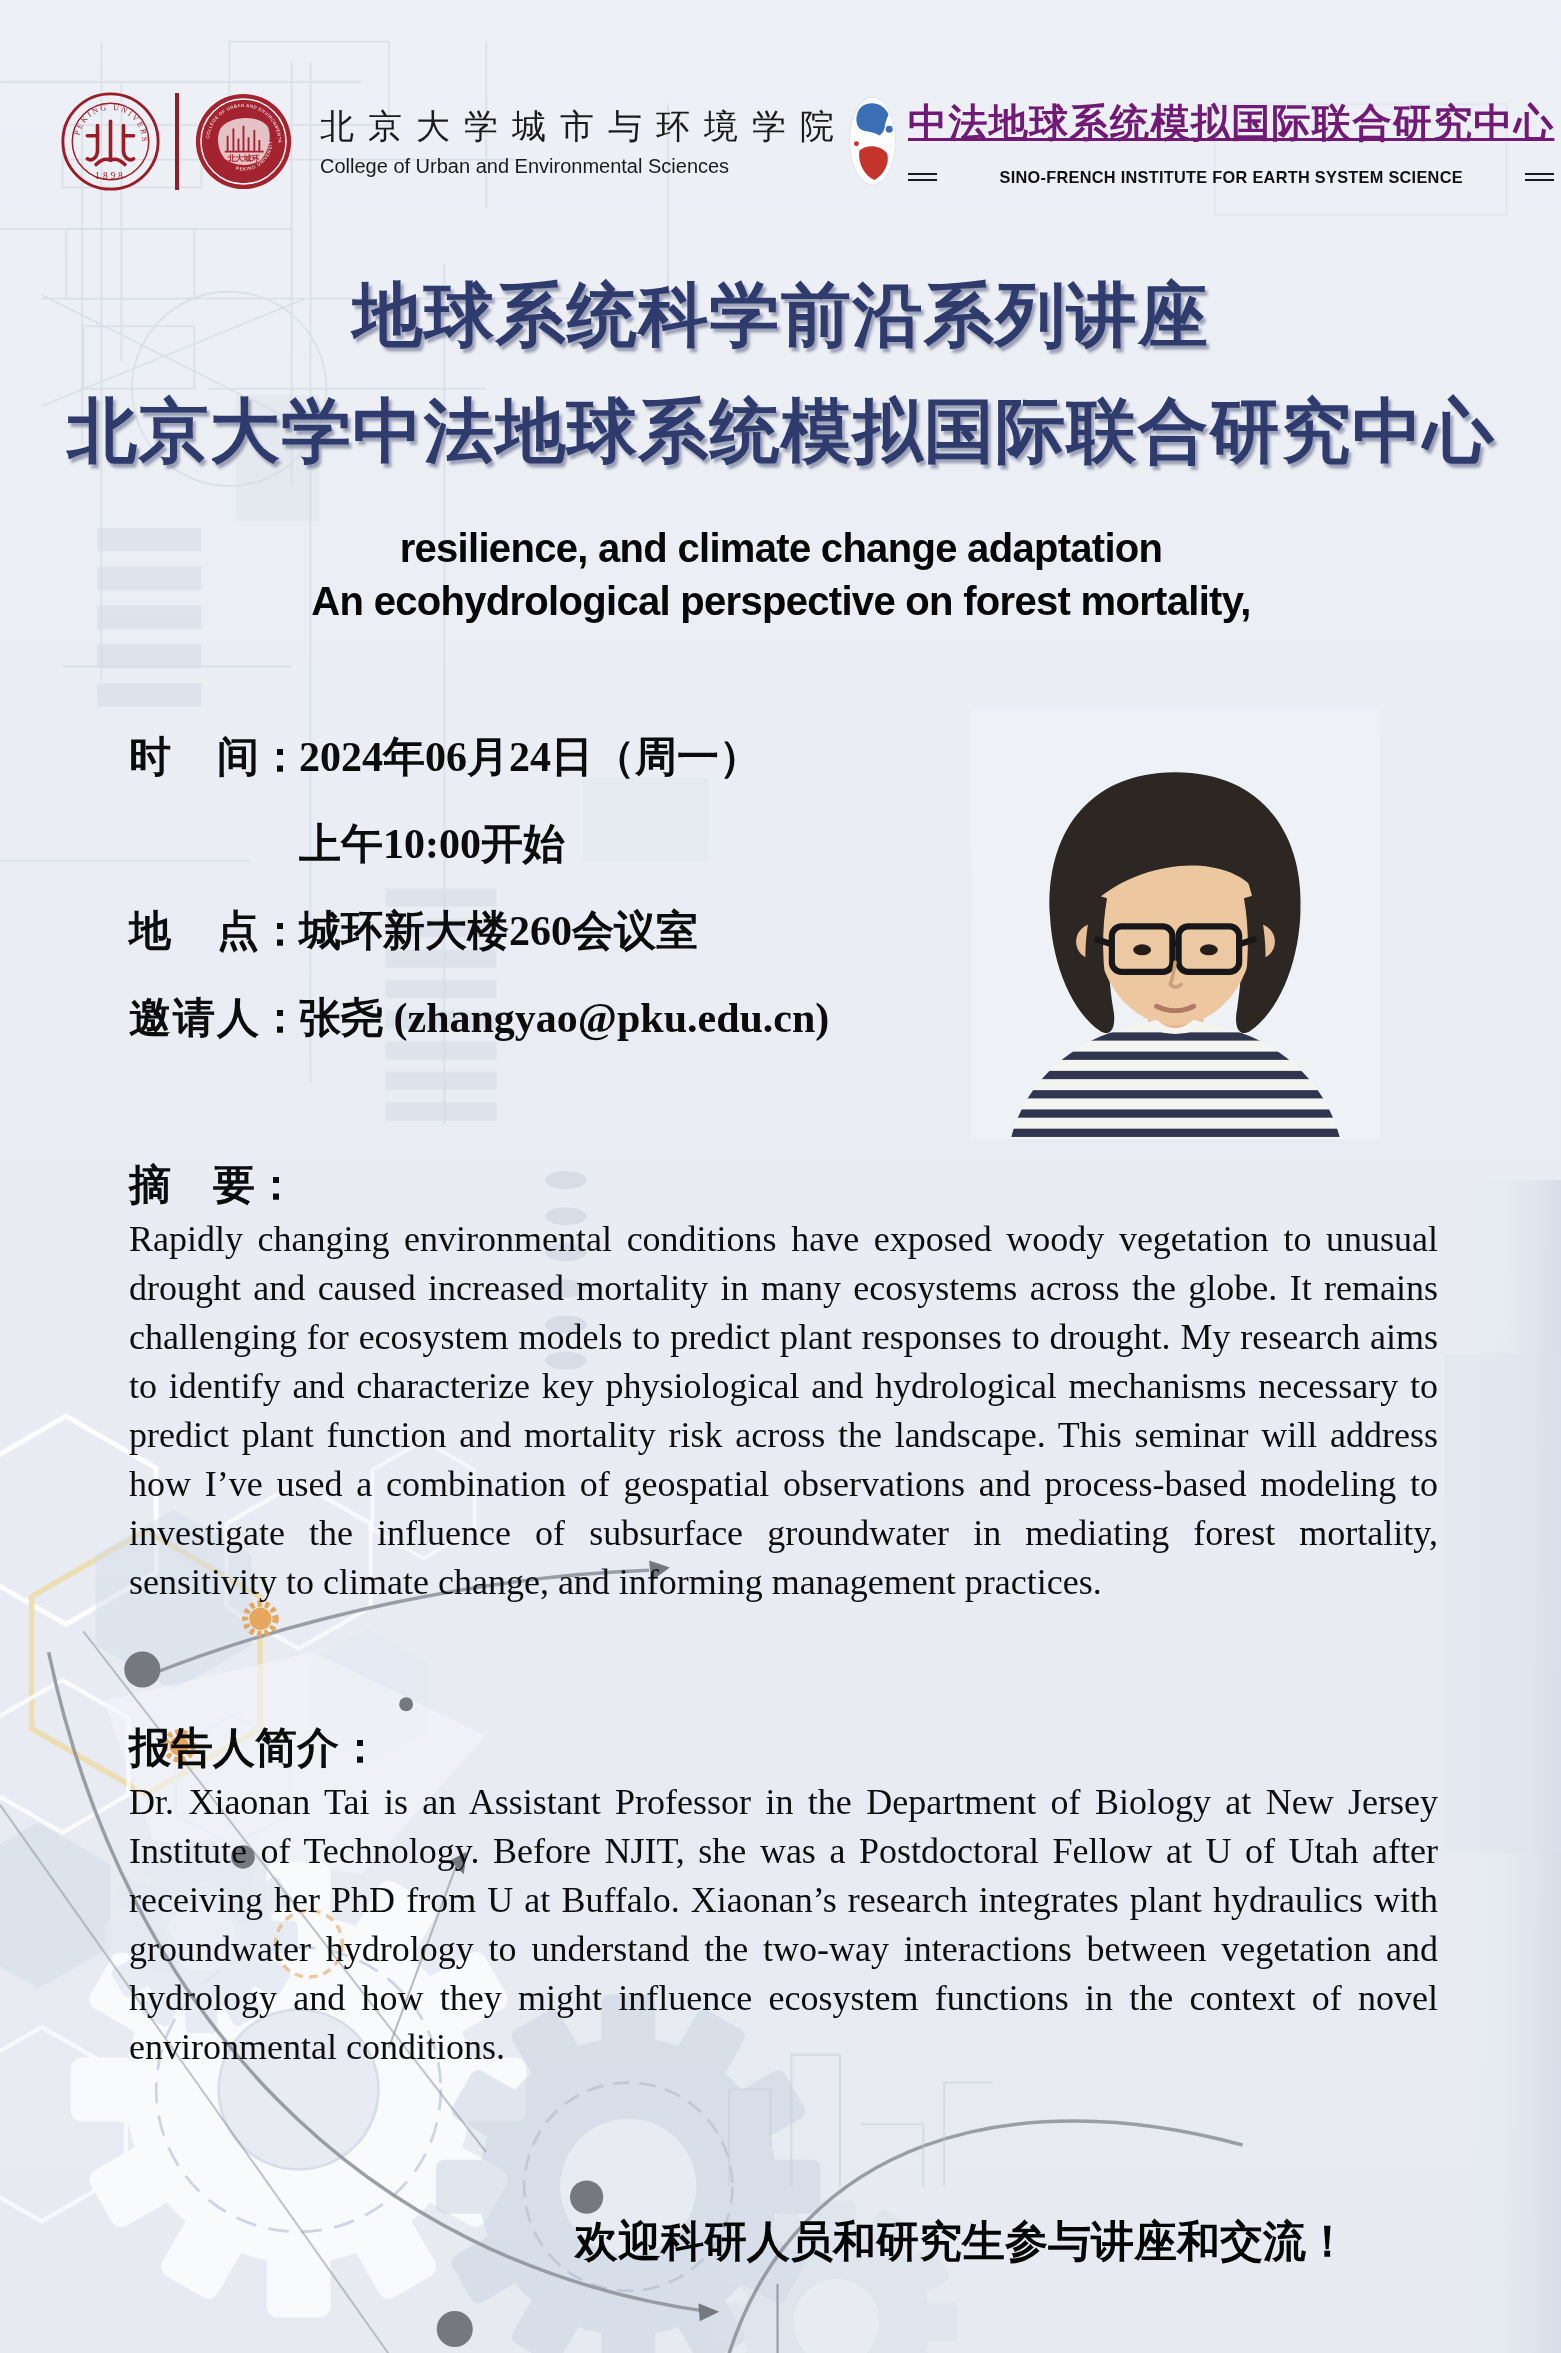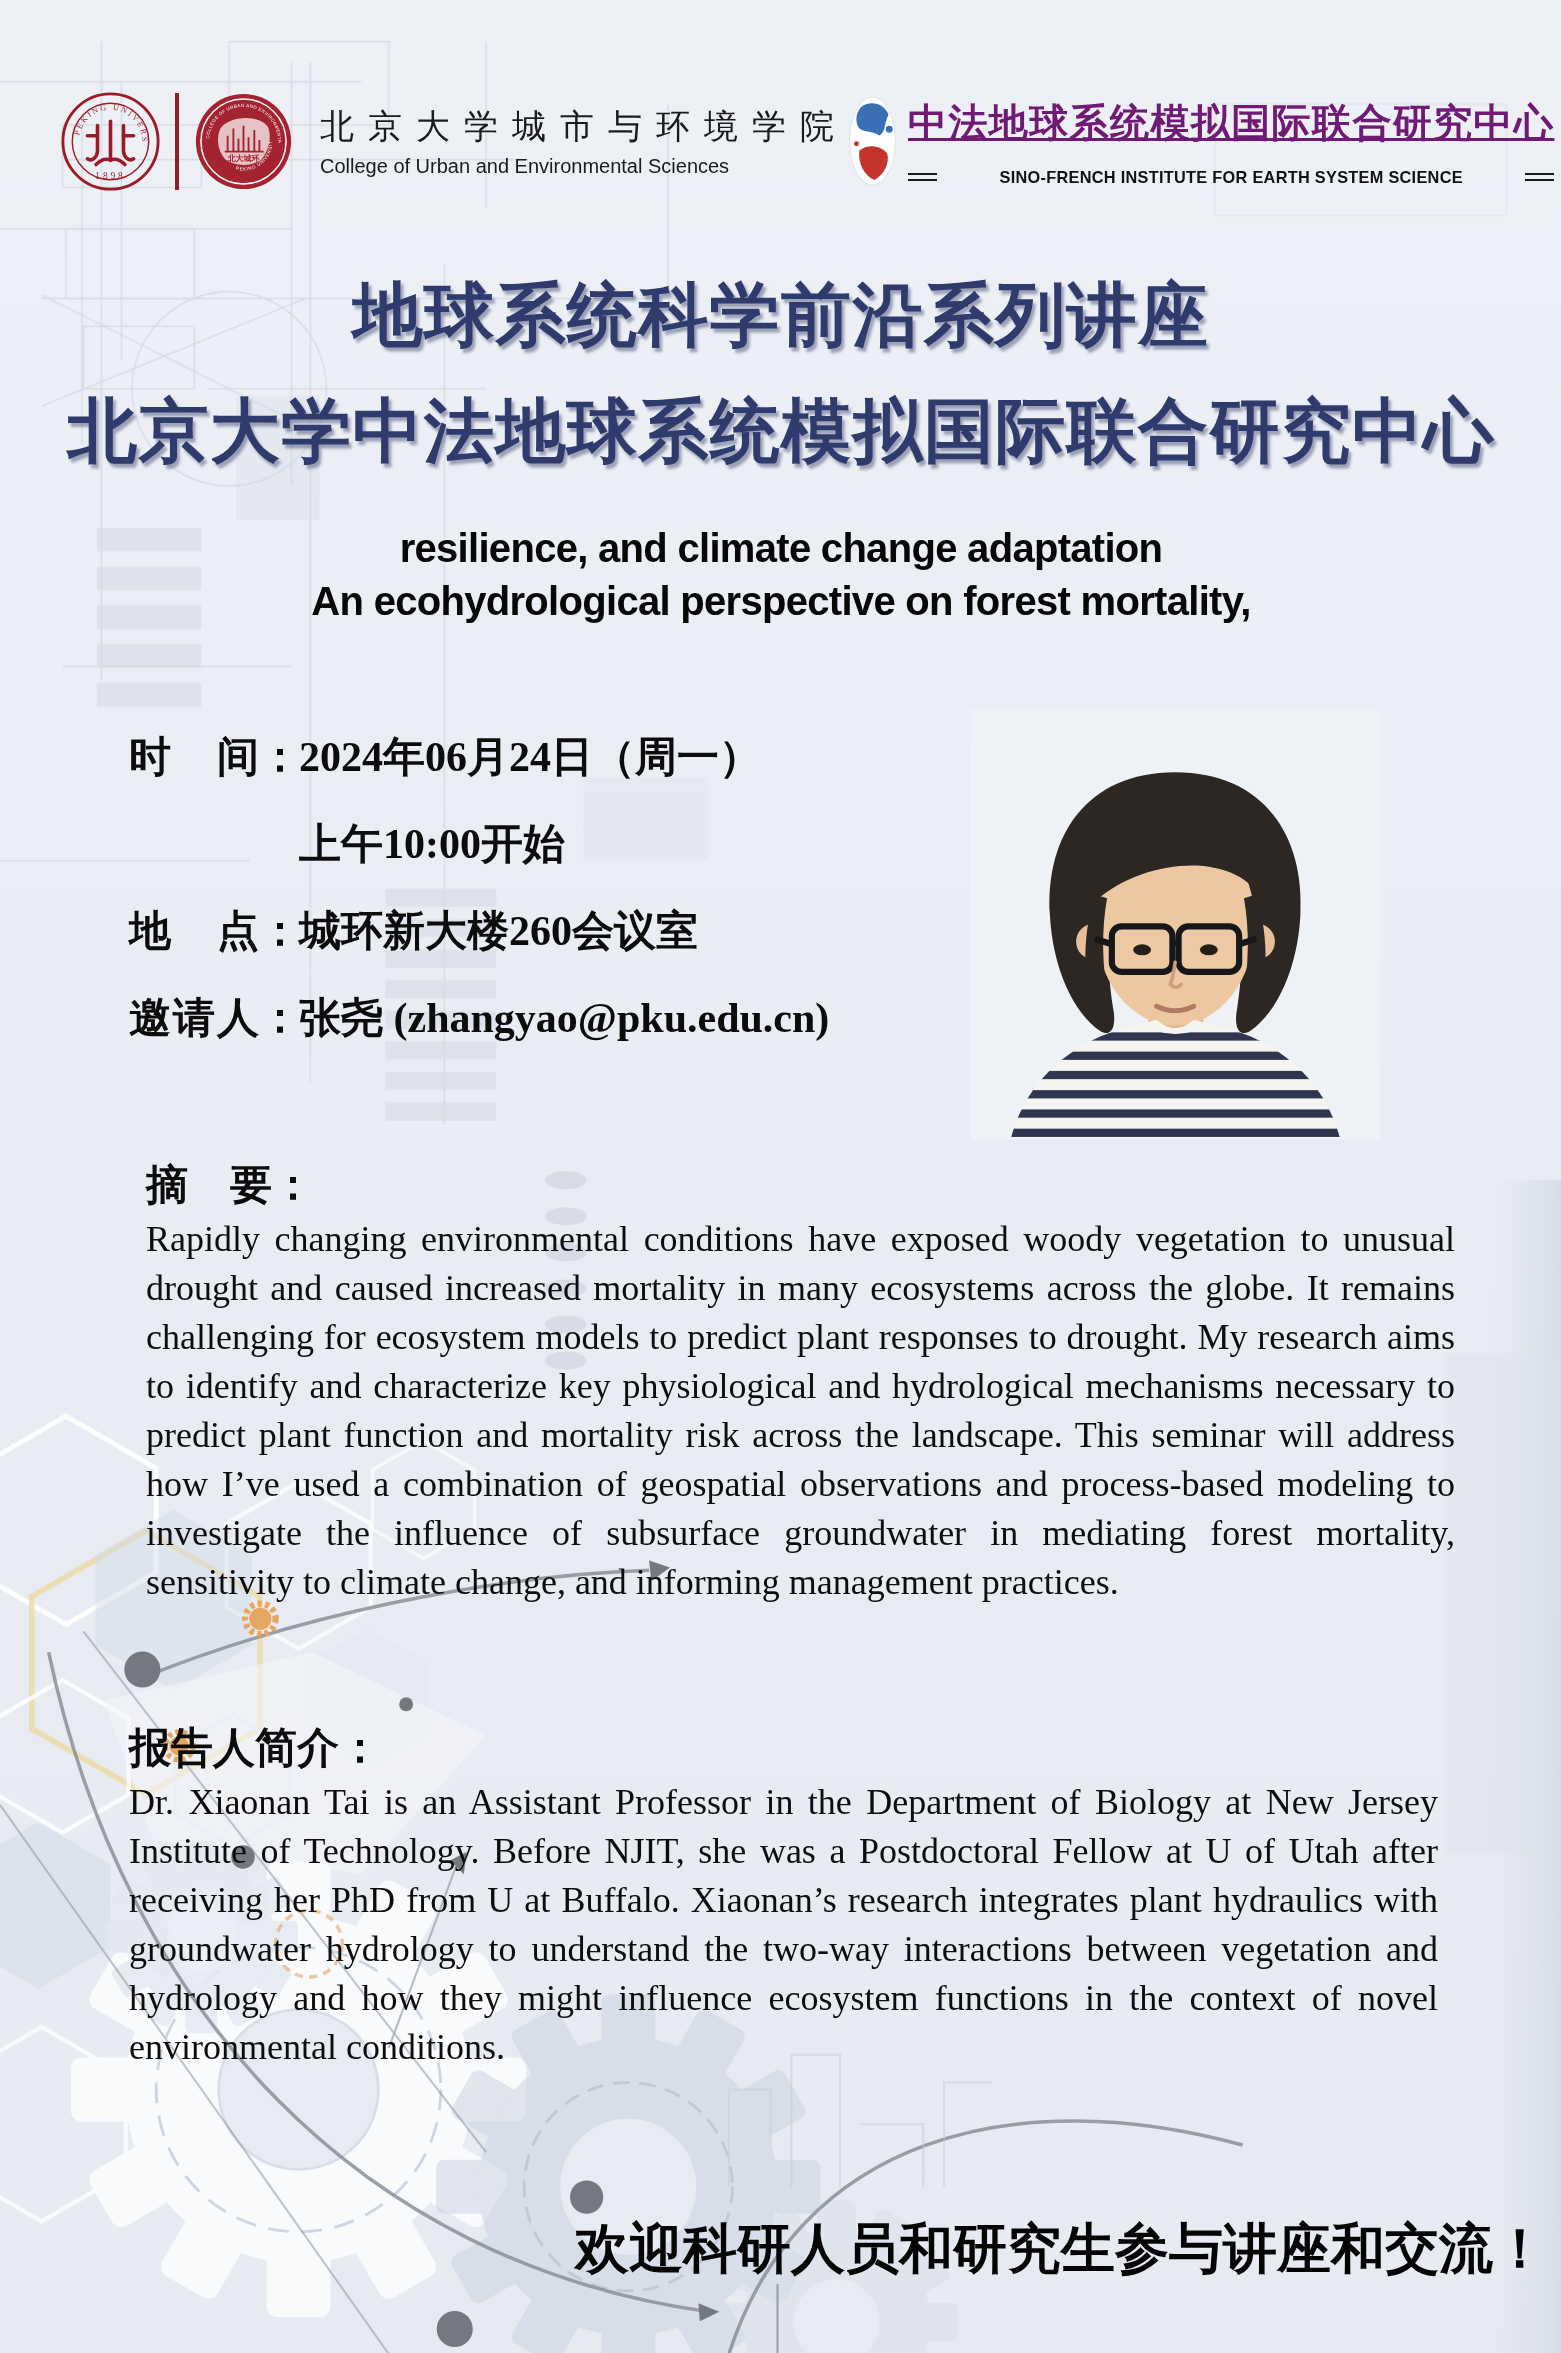--- a/index.html
+++ b/index.html
@@ -37,26 +37,26 @@
 
   
   .details{top:714px;left:129px;width:847px;}
   .drow{line-height:87px;font-size:42px;white-space:nowrap;}
   .dlabel{display:inline-block;width:130px;text-align:justify;text-align-last:justify;font-weight:700;}
   .dcolon{display:inline-block;width:40px;font-weight:700;}
   .dvalue{font-weight:700;}
   .photo{position:absolute;left:970px;top:709px;width:411px;height:430px;z-index:2;}
 
   
-  .section-abstract{top:1155px;left:146px;width:1309px;}
+  .section-abstract{top:1155px;left:129px;width:1309px;}
   .section-bio{top:1702px;left:129px;width:1309px;margin-top:16px;}
   .sec-heading{font-size:42px;font-weight:700;line-height:60px;}
   .sec-body{font-size:36px;line-height:49px;text-align:justify;color:#0d0d0d;}
 
-  .footer{top:2213px;left:575px;font-size:54px;font-weight:700;white-space:nowrap;color:#050505;}
+  .footer{top:2213px;left:575px;font-size:43px;font-weight:700;white-space:nowrap;color:#050505;}
 </style>
 </head>
 <body>
 
 <svg id="bg" width="1562" height="2354" viewBox="0 0 2250 3391" xmlns="http://www.w3.org/2000/svg">
   <defs>
     <linearGradient id="fadeR" x1="0" y1="0" x2="1" y2="0">
       <stop offset="0" stop-color="#e9edf3" stop-opacity="0"></stop>
       <stop offset="1" stop-color="#c8d1e0"></stop>
     </linearGradient>

